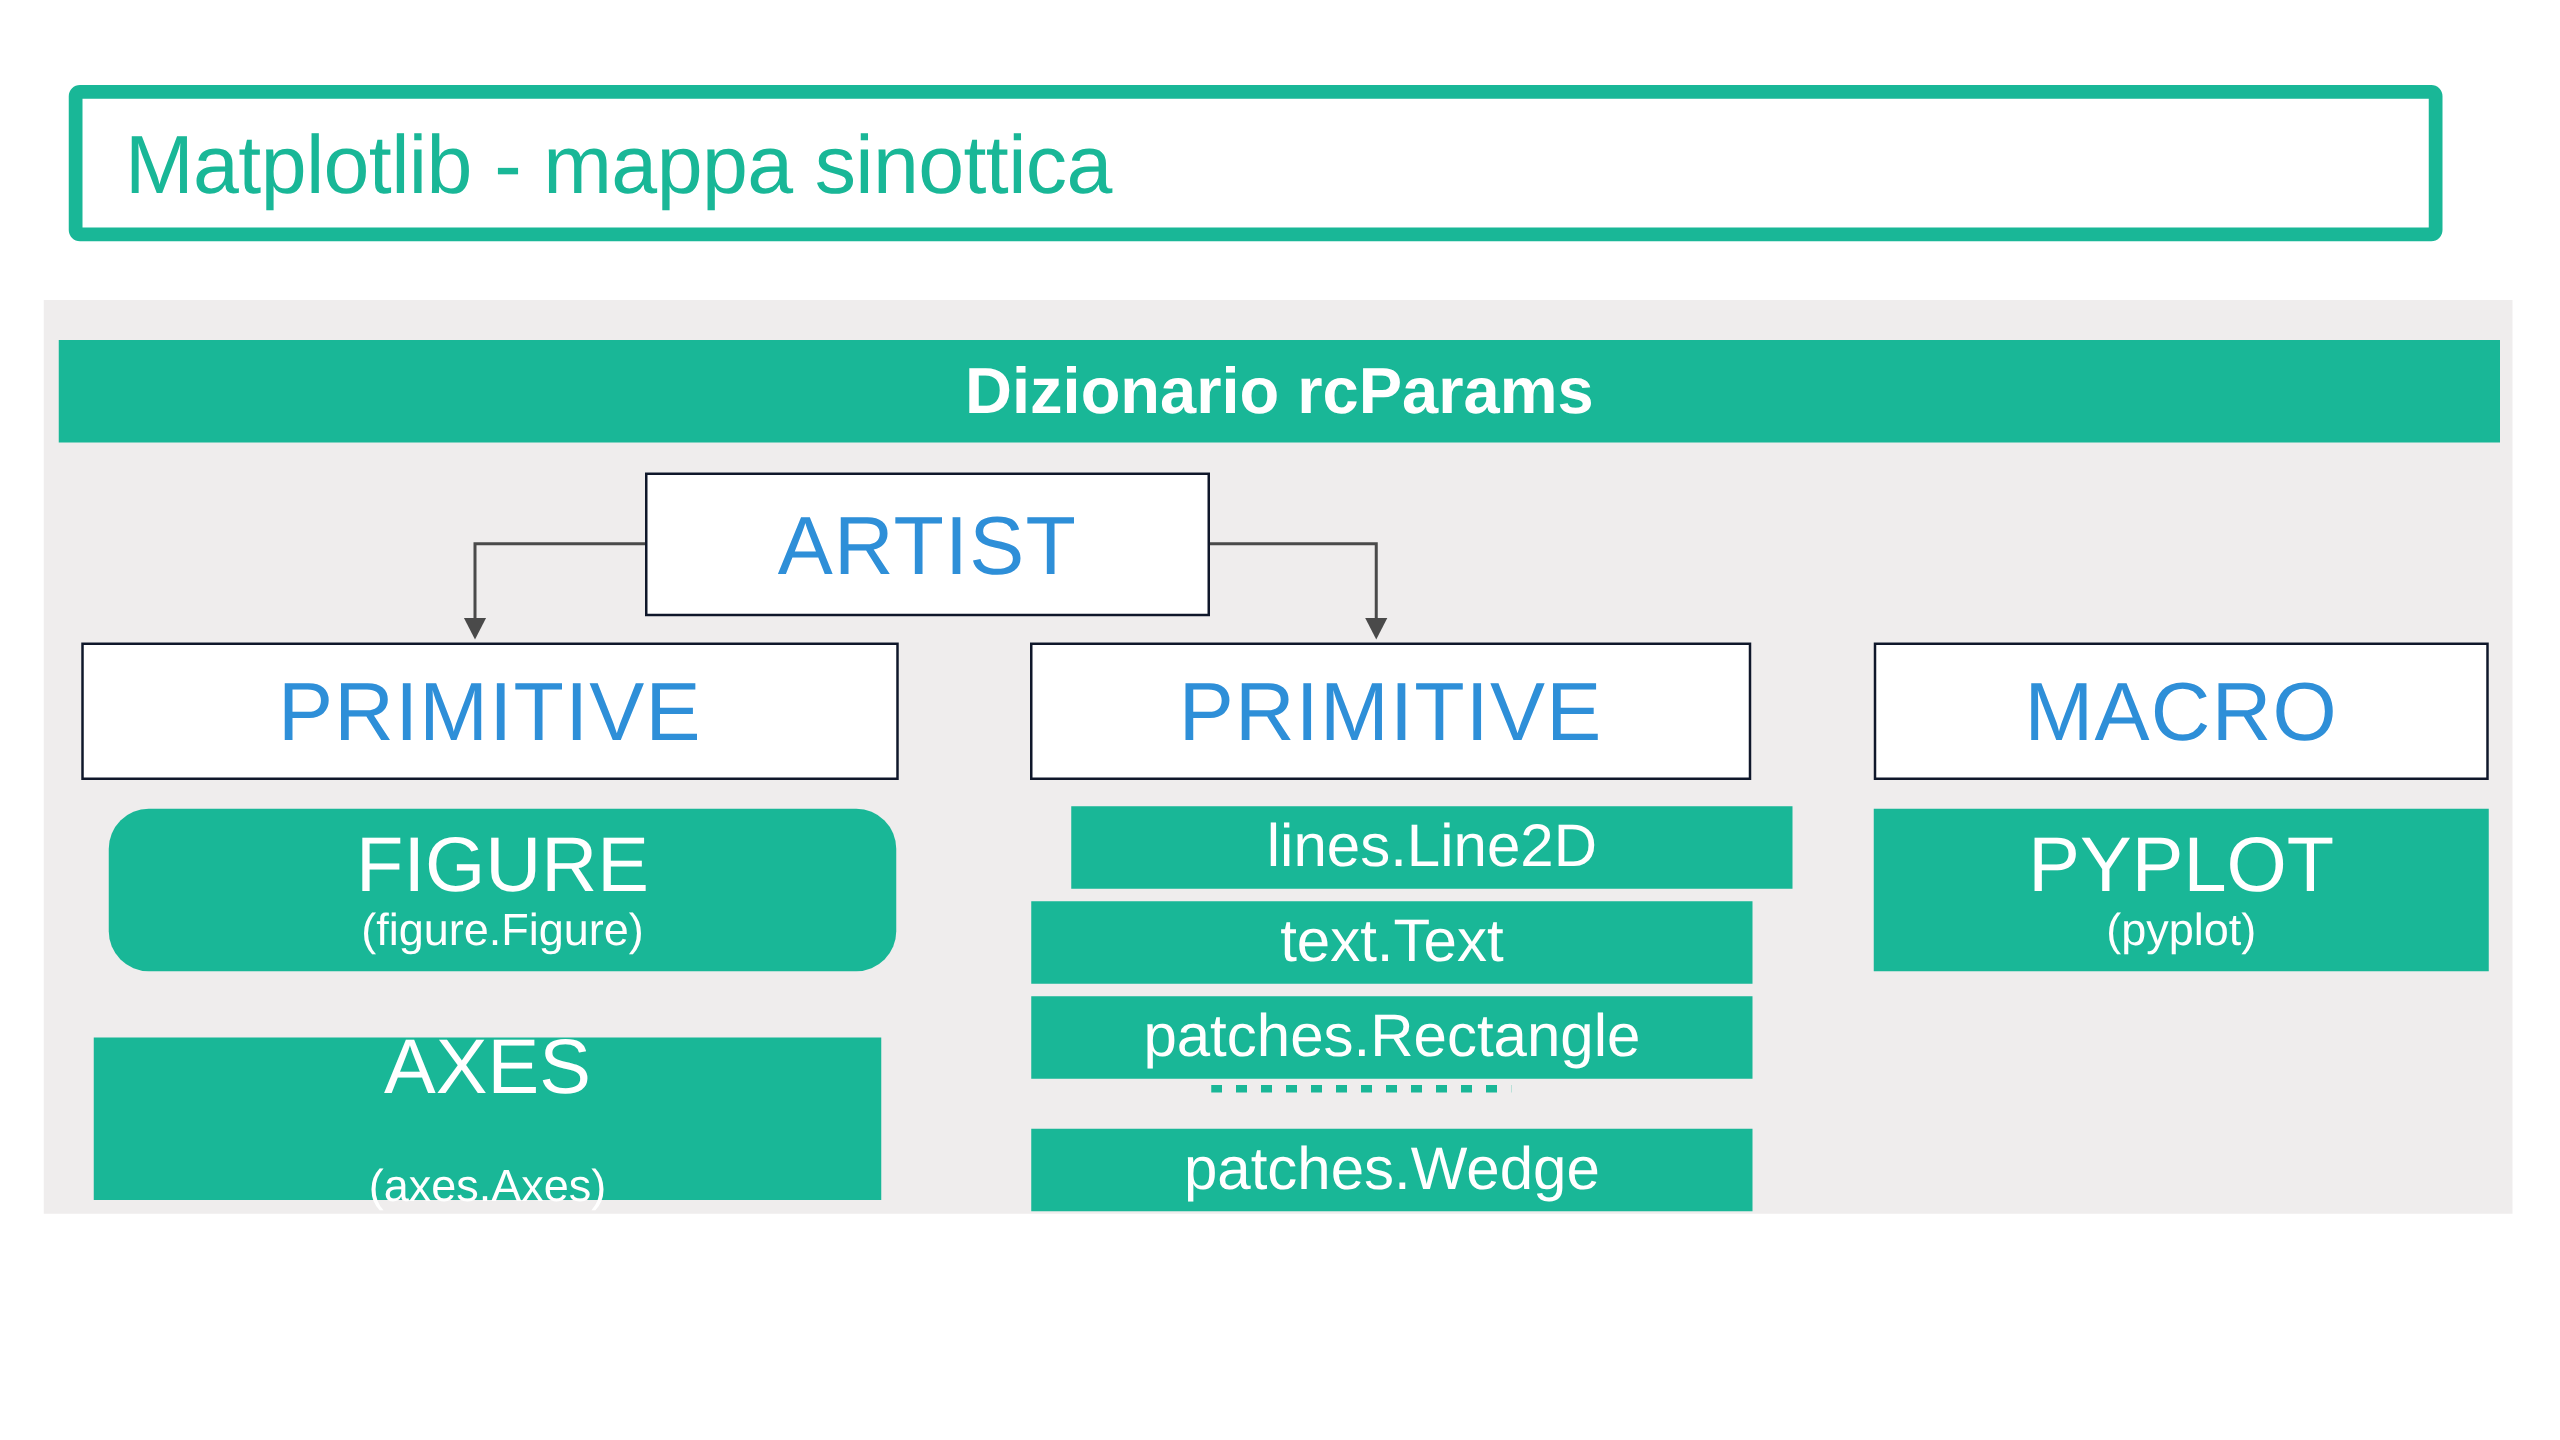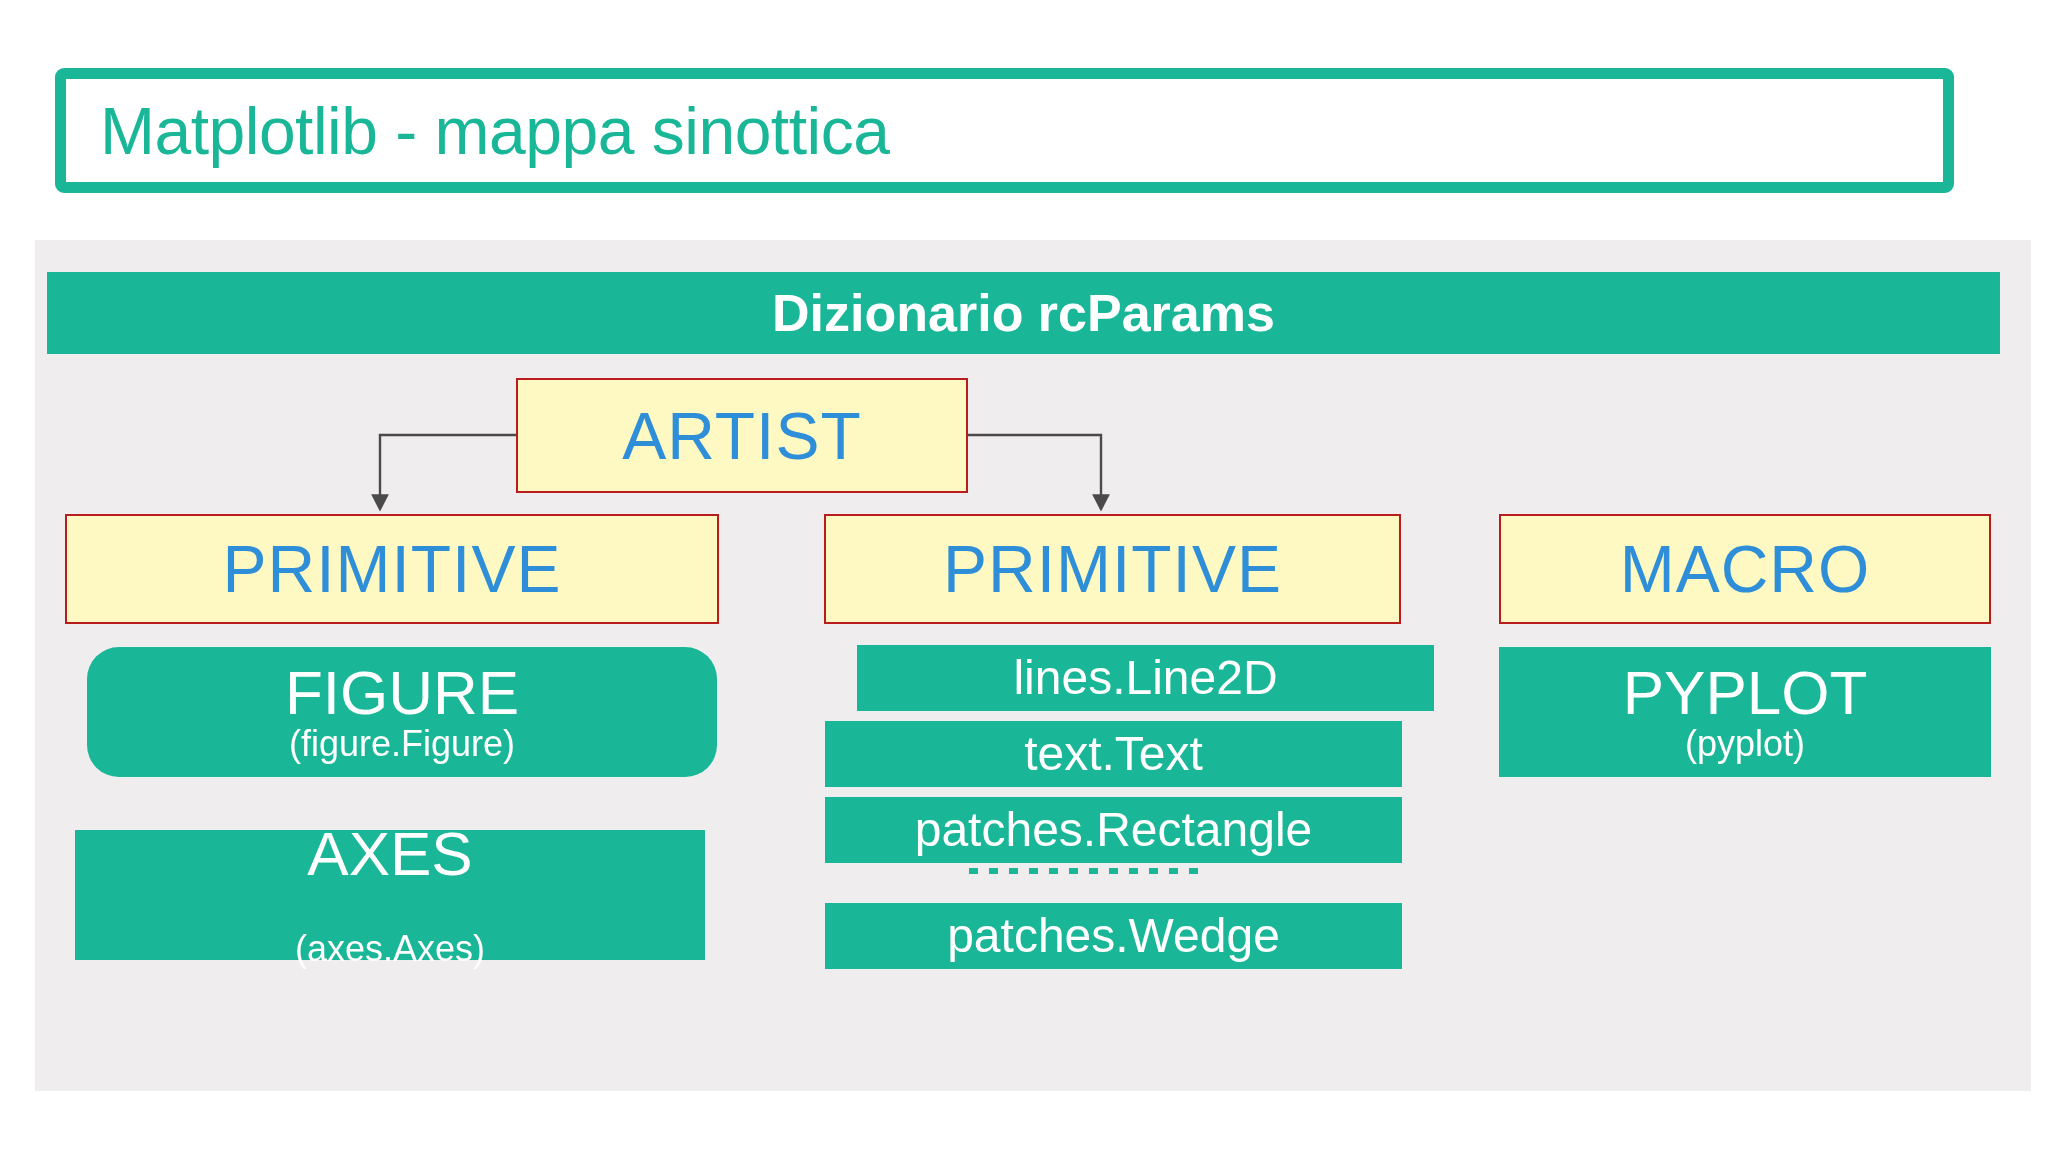--- a/index.html
+++ b/index.html
@@ -38,23 +38,22 @@
     padding-left: 34px;
     white-space: nowrap;
   }
 
   
   #panel {
     position: absolute;
     left: 35px;
     top: 240px;
     width: 1975px;
-    height: 851px;
+    height: 731px;
     background: #EFEDED;
-    padding-left: 21px;
   }
 
   
   #rcparams-band {
     position: absolute;
     left: 12px;
     top: 32px;
     width: 1953px;
     height: 82px;
     background: #19B797;
@@ -67,22 +66,22 @@
     font-size: 52px;
     font-weight: bold;
     letter-spacing: 0px;
     white-space: nowrap;
   }
 
   
   .blue-box {
     position: absolute;
     box-sizing: border-box;
-    background: #fef9c3;
-    border: 2px solid #b91c1c;
+    background: #ffffff;
+    border: 2px solid #0f172a;
     display: flex;
     align-items: center;
     justify-content: center;
   }
   .blue-box .blue-label {
     color: #2E8FD8;
     font-size: 66px;
     font-weight: normal;
     letter-spacing: 1px;
     white-space: nowrap;

